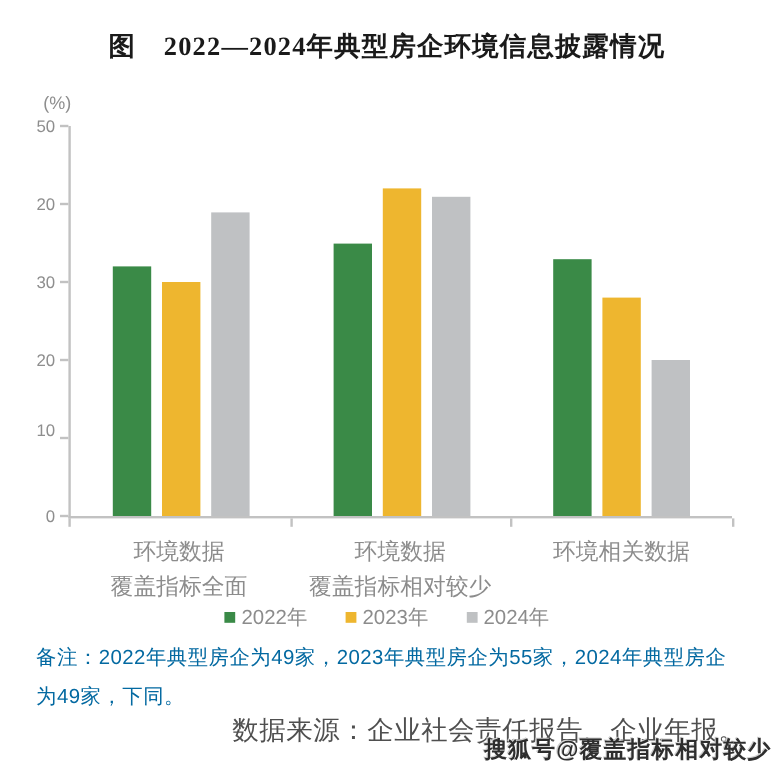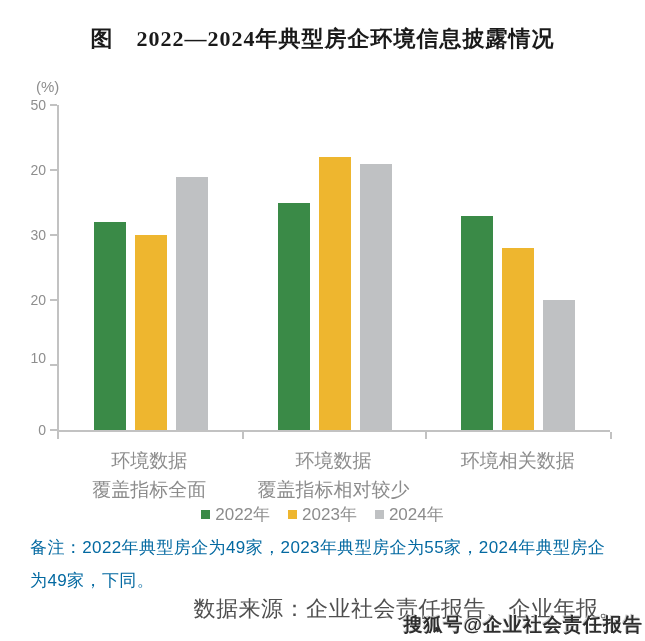--- a/index.html
+++ b/index.html
@@ -35,21 +35,21 @@
   }
   .x-tick{position:absolute;bottom:-9px;width:2px;height:7px;background:#c2c2c2;}
   .cats{
     position:absolute;left:57px;top:446px;width:553px;display:flex;
   }
   .cat{
     flex:1 1 0;text-align:center;font-size:19px;color:#8c8c8c;line-height:1.55;
   }
   .legend{
     position:absolute;left:0;top:503px;width:100%;
-    display:flex;justify-content:center;align-items:center;gap:18px;
+    display:flex;justify-content:center;align-items:center;gap:32px;
   }
   .legend-item{display:flex;align-items:center;gap:5px;}
   .legend-swatch{width:9px;height:9px;display:inline-block;}
   .legend-label{font-size:17px;color:#8c8c8c;}
   .note{
     position:absolute;left:30px;top:531px;width:588px;
     font-size:17px;color:#0369a1;line-height:1.95;letter-spacing:0.4px;
   }
   .source{
     position:absolute;right:24px;top:594px;
@@ -137,15 +137,15 @@
       <div class="legend-item">
         <span class="legend-swatch" style="background: rgb(191, 193, 195);"></span>
         <span class="legend-label">2024年</span>
       </div>
     </div>
 
   <div class="note">备注：2022年典型房企为49家，2023年典型房企为55家，2024年典型房企为49家，下同。</div>
 
   <div class="source">数据来源：企业社会责任报告、企业年报。</div>
 
-  <div class="watermark">搜狐号@企业社会责任报告</div>
+  <div class="watermark">搜狐号@覆盖指标相对较少</div>
 
 </div>
 
 </body></html>

